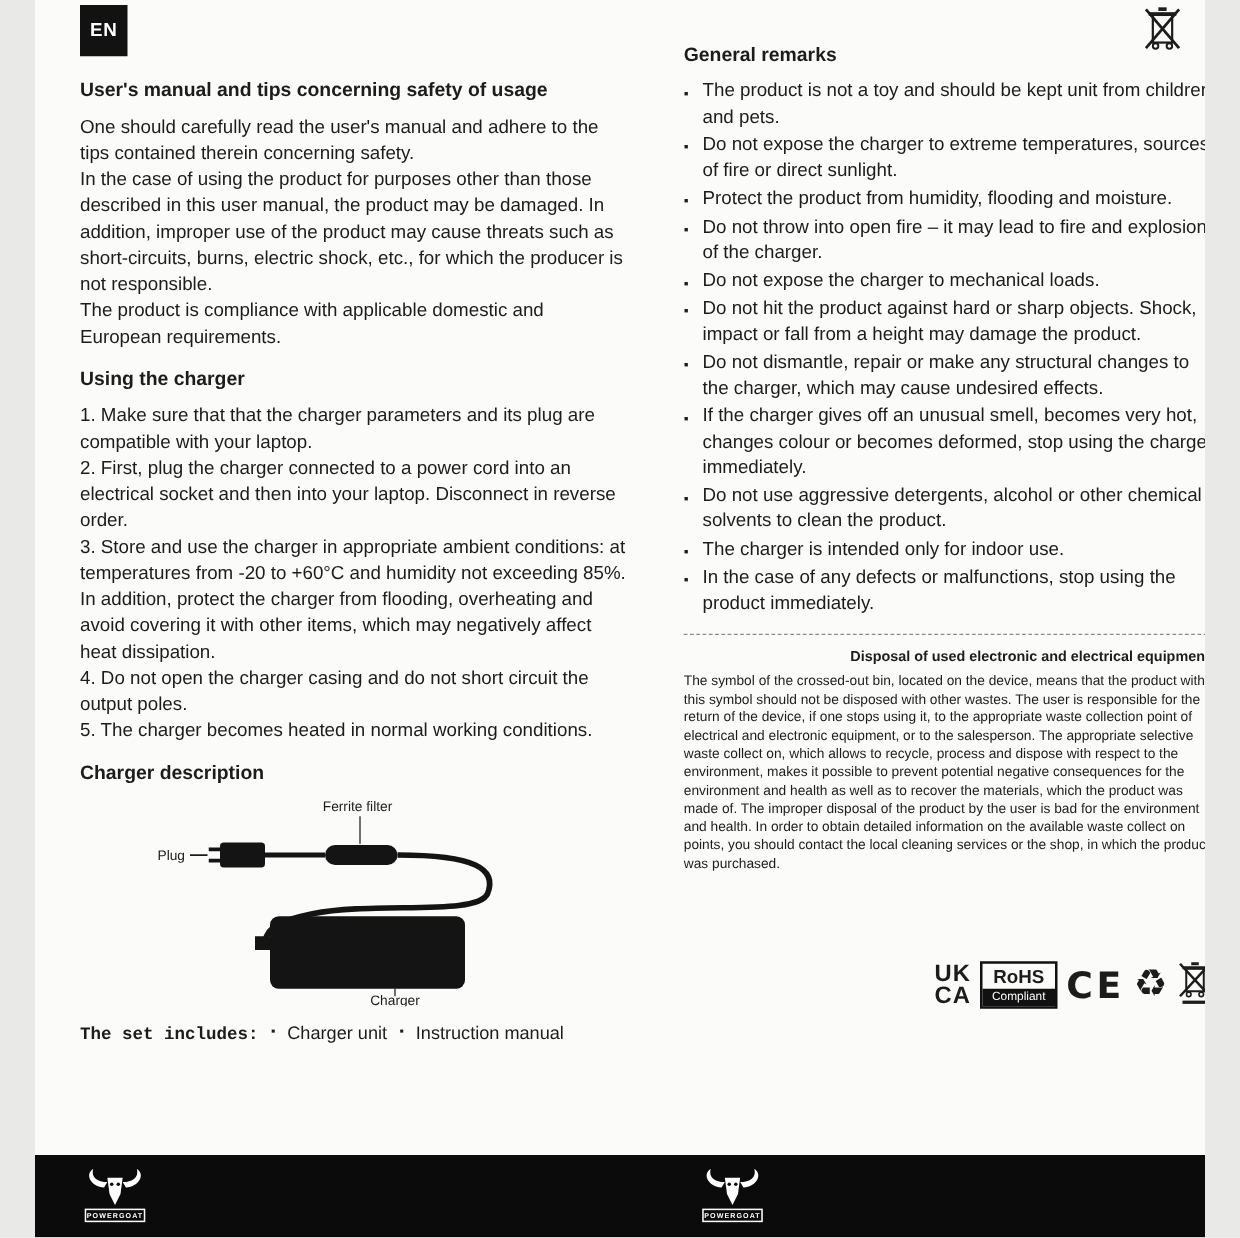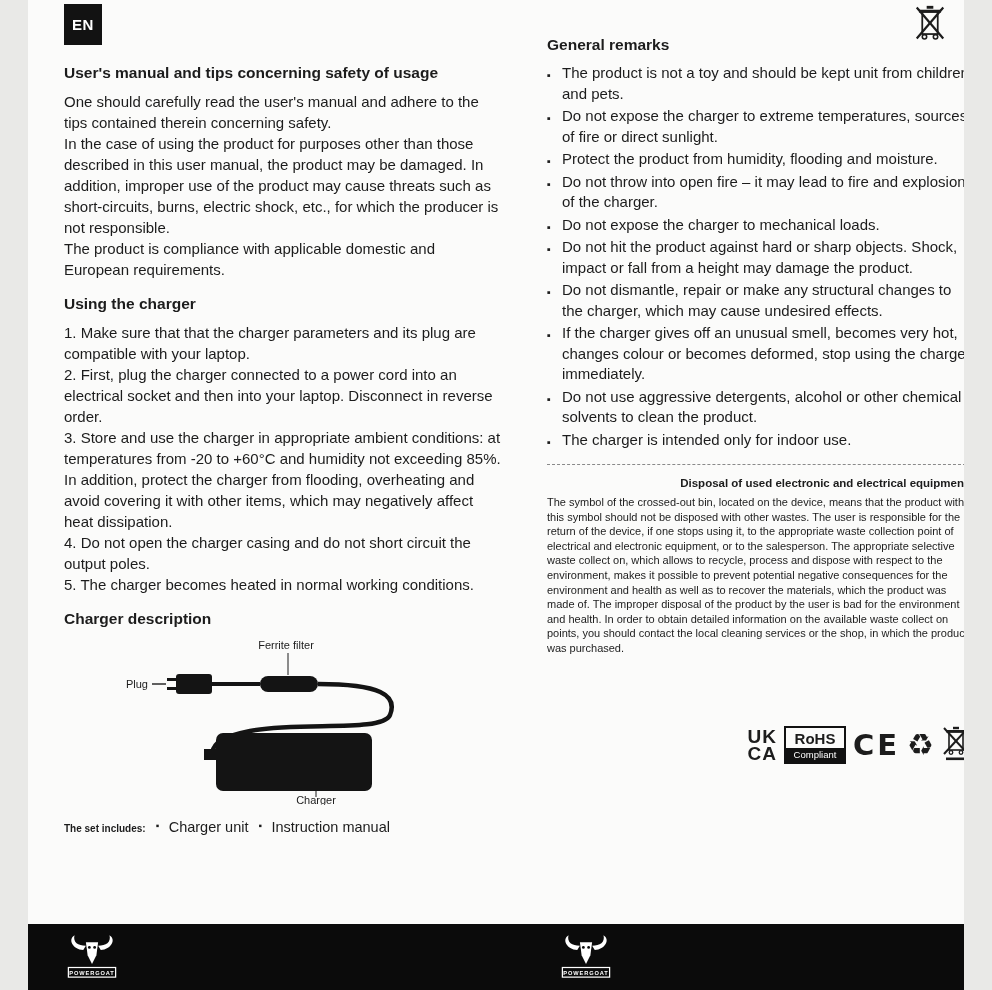--- a/index.html
+++ b/index.html
@@ -40,21 +40,21 @@
   }
 
   .dashed { border-top: 1.5px dashed #8a8a8a; margin: 14px 0 12px 0; }
   h3.small { font-size: 11.5px; font-weight: bold; margin-bottom: 6px; text-align: right; }
   p.fine { font-size: 11px; line-height: 14.6px; }
 
   .diagram { margin: 6px 0 10px 0; display: block; }
   .diagram text { font-family: "Liberation Sans", sans-serif; font-size: 11px; fill: #1c1c1c; }
 
   .set-line { margin-top: 14px; font-size: 14.5px; display: flex; align-items: baseline; gap: 10px; }
-  .set-line b { font-size: 10px; }
+  .set-line b { font-size: 14px; font-family: Liberation Mono, monospace; }
   .set-item { position: relative; padding-left: 13px; text-align: right; }
   .set-item::before { content: "▪"; position: absolute; left: 0; top: 1px; font-size: 10px; }
 
   .badges {
     margin-top: 68px;
     display: flex; align-items: center; justify-content: flex-end;
     gap: 7px;
   }
   .ukca { font-weight: bold; font-size: 19px; line-height: 17px; letter-spacing: 1px; text-align: center; }
   .rohs { border: 2px solid #111; width: 62px; text-align: center; }
@@ -144,20 +144,21 @@
       <li>The product is not a toy and should be kept unit from children and pets.</li>
       <li>Do not expose the charger to extreme temperatures, sources of fire or direct sunlight.</li>
       <li>Protect the product from humidity, flooding and moisture.</li>
       <li>Do not throw into open fire – it may lead to fire and explosion of the charger.</li>
       <li>Do not expose the charger to mechanical loads.</li>
       <li>Do not hit the product against hard or sharp objects. Shock, impact or fall from a height may damage the product.</li>
       <li>Do not dismantle, repair or make any structural changes to the charger, which may cause undesired effects.</li>
       <li>If the charger gives off an unusual smell, becomes very hot, changes colour or becomes deformed, stop using the charger immediately.</li>
       <li>Do not use aggressive detergents, alcohol or other chemical solvents to clean the product.</li>
       <li>The charger is intended only for indoor use.</li>
+      <li>In the case of any defects or malfunctions, stop using the product immediately.</li>
     </ul>
 
     <div class="dashed"></div>
 
     <h3 class="small">Disposal of used electronic and electrical equipment.</h3>
     <p class="fine">The symbol of the crossed-out bin, located on the device, means that the product with this symbol should not be disposed with other wastes. The user is responsible for the return of the device, if one stops using it, to the appropriate waste collection point of electrical and electronic equipment, or to the salesperson. The appropriate selective waste collect on, which allows to recycle, process and dispose with respect to the environment, makes it possible to prevent potential negative consequences for the environment and health as well as to recover the materials, which the product was made of. The improper disposal of the product by the user is bad for the environment and health. In order to obtain detailed information on the available waste collect on points, you should contact the local cleaning services or the shop, in which the product was purchased.</p>
 
     <div class="badges">
       <div class="ukca">
         <div>UK</div>

